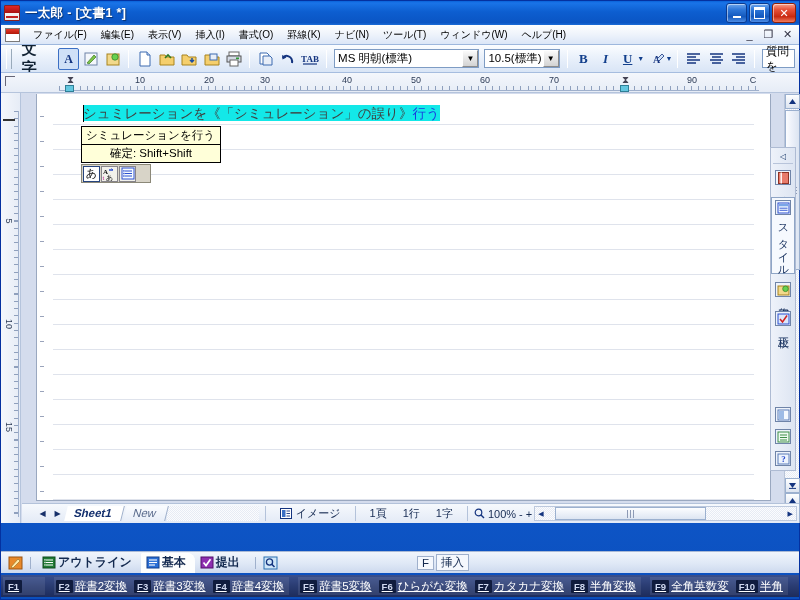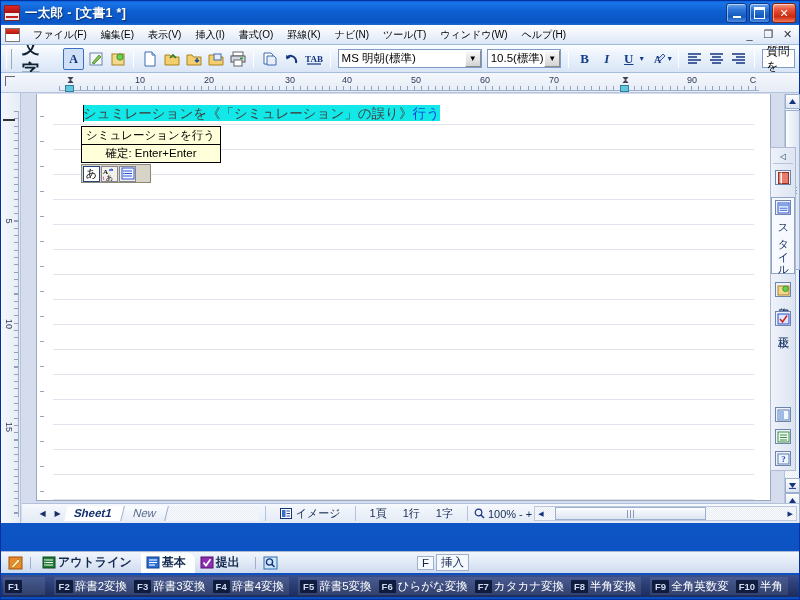--- a/index.html
+++ b/index.html
@@ -80,21 +80,21 @@
   
   .toolbar {
     height:28px; display:flex; align-items:center;
     background: linear-gradient(180deg,#fbfdff 0%, #eaf1fb 45%, #d9e5f6 100%);
     border-bottom:1px solid #a6bddf;
     padding:0 2px; gap:1px; overflow:hidden;
   }
   .grip { width:6px; height:20px; margin:0 3px;
     border-left:1px solid #fff; border-right:1px solid #9ab;
   }
-  .tb-label { font-size:18px; font-weight:bold; color:#123; padding:0 6px; }
+  .tb-label { font-size:15px; font-weight:bold; color:#123; padding:0 6px; }
   .tb-sep { width:1px; height:18px; background:#b6c8e2; margin:0 4px; border-right:1px solid #fff;}
   .tbtn {
     width:22px; height:22px; display:flex; align-items:center; justify-content:center;
     border:1px solid transparent; border-radius:2px; position:relative;
   }
   .tbtn.active { border:1px solid #3b6fc4; background:#cfe0f7; }
   .combo {
     height:19px; border:1px solid #7e9cc4; background:#fff;
     display:flex; align-items:center; font-size:11.5px;
     padding-left:3px; margin:0 2px; position:relative; color:#000;
@@ -269,21 +269,21 @@
   .bt-box { border:1px solid #9fb0cc; background:#f5f8fd; padding:0 4px; font-size:11.5px; }
 
   
   .fkeys {
     position:absolute; left:0; right:0; bottom:2px; height:22px;
     background: linear-gradient(180deg,#3a4f8c 0%, #2a3c72 50%, #1d2c5c 100%);
     display:flex; align-items:center; gap:0; padding:0 2px;
     font-size:11.5px; color:#fff; overflow:hidden;
   }
   .fgroup { display:flex; align-items:center; background:rgba(255,255,255,.09);
-     height:18px; margin-right:9px; }
+     height:18px; margin-right:9px;text-decoration:underline; }
   .fk { display:flex; align-items:center; height:18px; }
   .fk .k { background:#101c3e; color:#cfd8ef; font-size:9.5px; padding:1px 3px;
      margin:0 2px; border-radius:1px; font-weight:bold;}
   .fk .lbl { padding-right:5px; white-space:nowrap; }
   .f1only { width:120px; }
 </style>
 </head>
 <body>
 
 <div class="app">
@@ -459,21 +459,21 @@
     </div>
   </div>
 
   <div class="workspace">
 
     <div class="hruler">
       <div class="corner"></div>
       <div class="hr-tickrow"></div>
       <div class="hr-num" style="left:139px">10</div>
       <div class="hr-num" style="left:208px">20</div>
-      <div class="hr-num" style="left:289px">30</div>
+      <div class="hr-num" style="left:264px">30</div>
       <div class="hr-num" style="left:346px">40</div>
       <div class="hr-num" style="left:415px">50</div>
       <div class="hr-num" style="left:484px">60</div>
       <div class="hr-num" style="left:553px">70</div>
       <div class="hr-num" style="left:691px">90</div>
       <div class="hr-hourglass" style="left:64px">⧗</div>
       <div class="hr-marker" style="left:64px"></div>
       <div class="hr-hourglass" style="left:619px">⧗</div>
       <div class="hr-marker" style="left:619px"></div>
       <div class="hr-num" style="left:752px">C</div>
@@ -509,21 +509,21 @@
           <div class="pline"></div>
         </div>
 
         <div class="text-line">
           <span class="hl tx-red">シュミレーションを</span><span class="hl tx-red">《「シミュレーション」の誤り》</span><span class="hl tx-blue">行う</span>
         </div>
         <div class="caret"></div>
 
         <div class="ime-tip">
           <div class="row1">シミュレーションを行う</div>
-          <div class="row2">確定: Enter+Enter</div>
+          <div class="row2">確定: Shift+Shift</div>
         </div>
 
         <div class="ime-bar">
           <div class="ime-btn sel">あ</div>
           <div class="ime-btn">
             <svg width="15" height="14" viewBox="0 0 15 14">
               <text x="1" y="7" font-size="7" font-weight="bold" fill="#111" font-family="Liberation Serif, serif">A</text>
               <path d="M7 3 h4 l-1.5 -1.5 M7 3 h4" stroke="#2a4fd0" stroke-width="1" fill="none"></path>
               <text x="4" y="13" font-size="7" fill="#111">あ</text>
               <text x="0.5" y="13" font-size="6" fill="#c02090">t</text>

